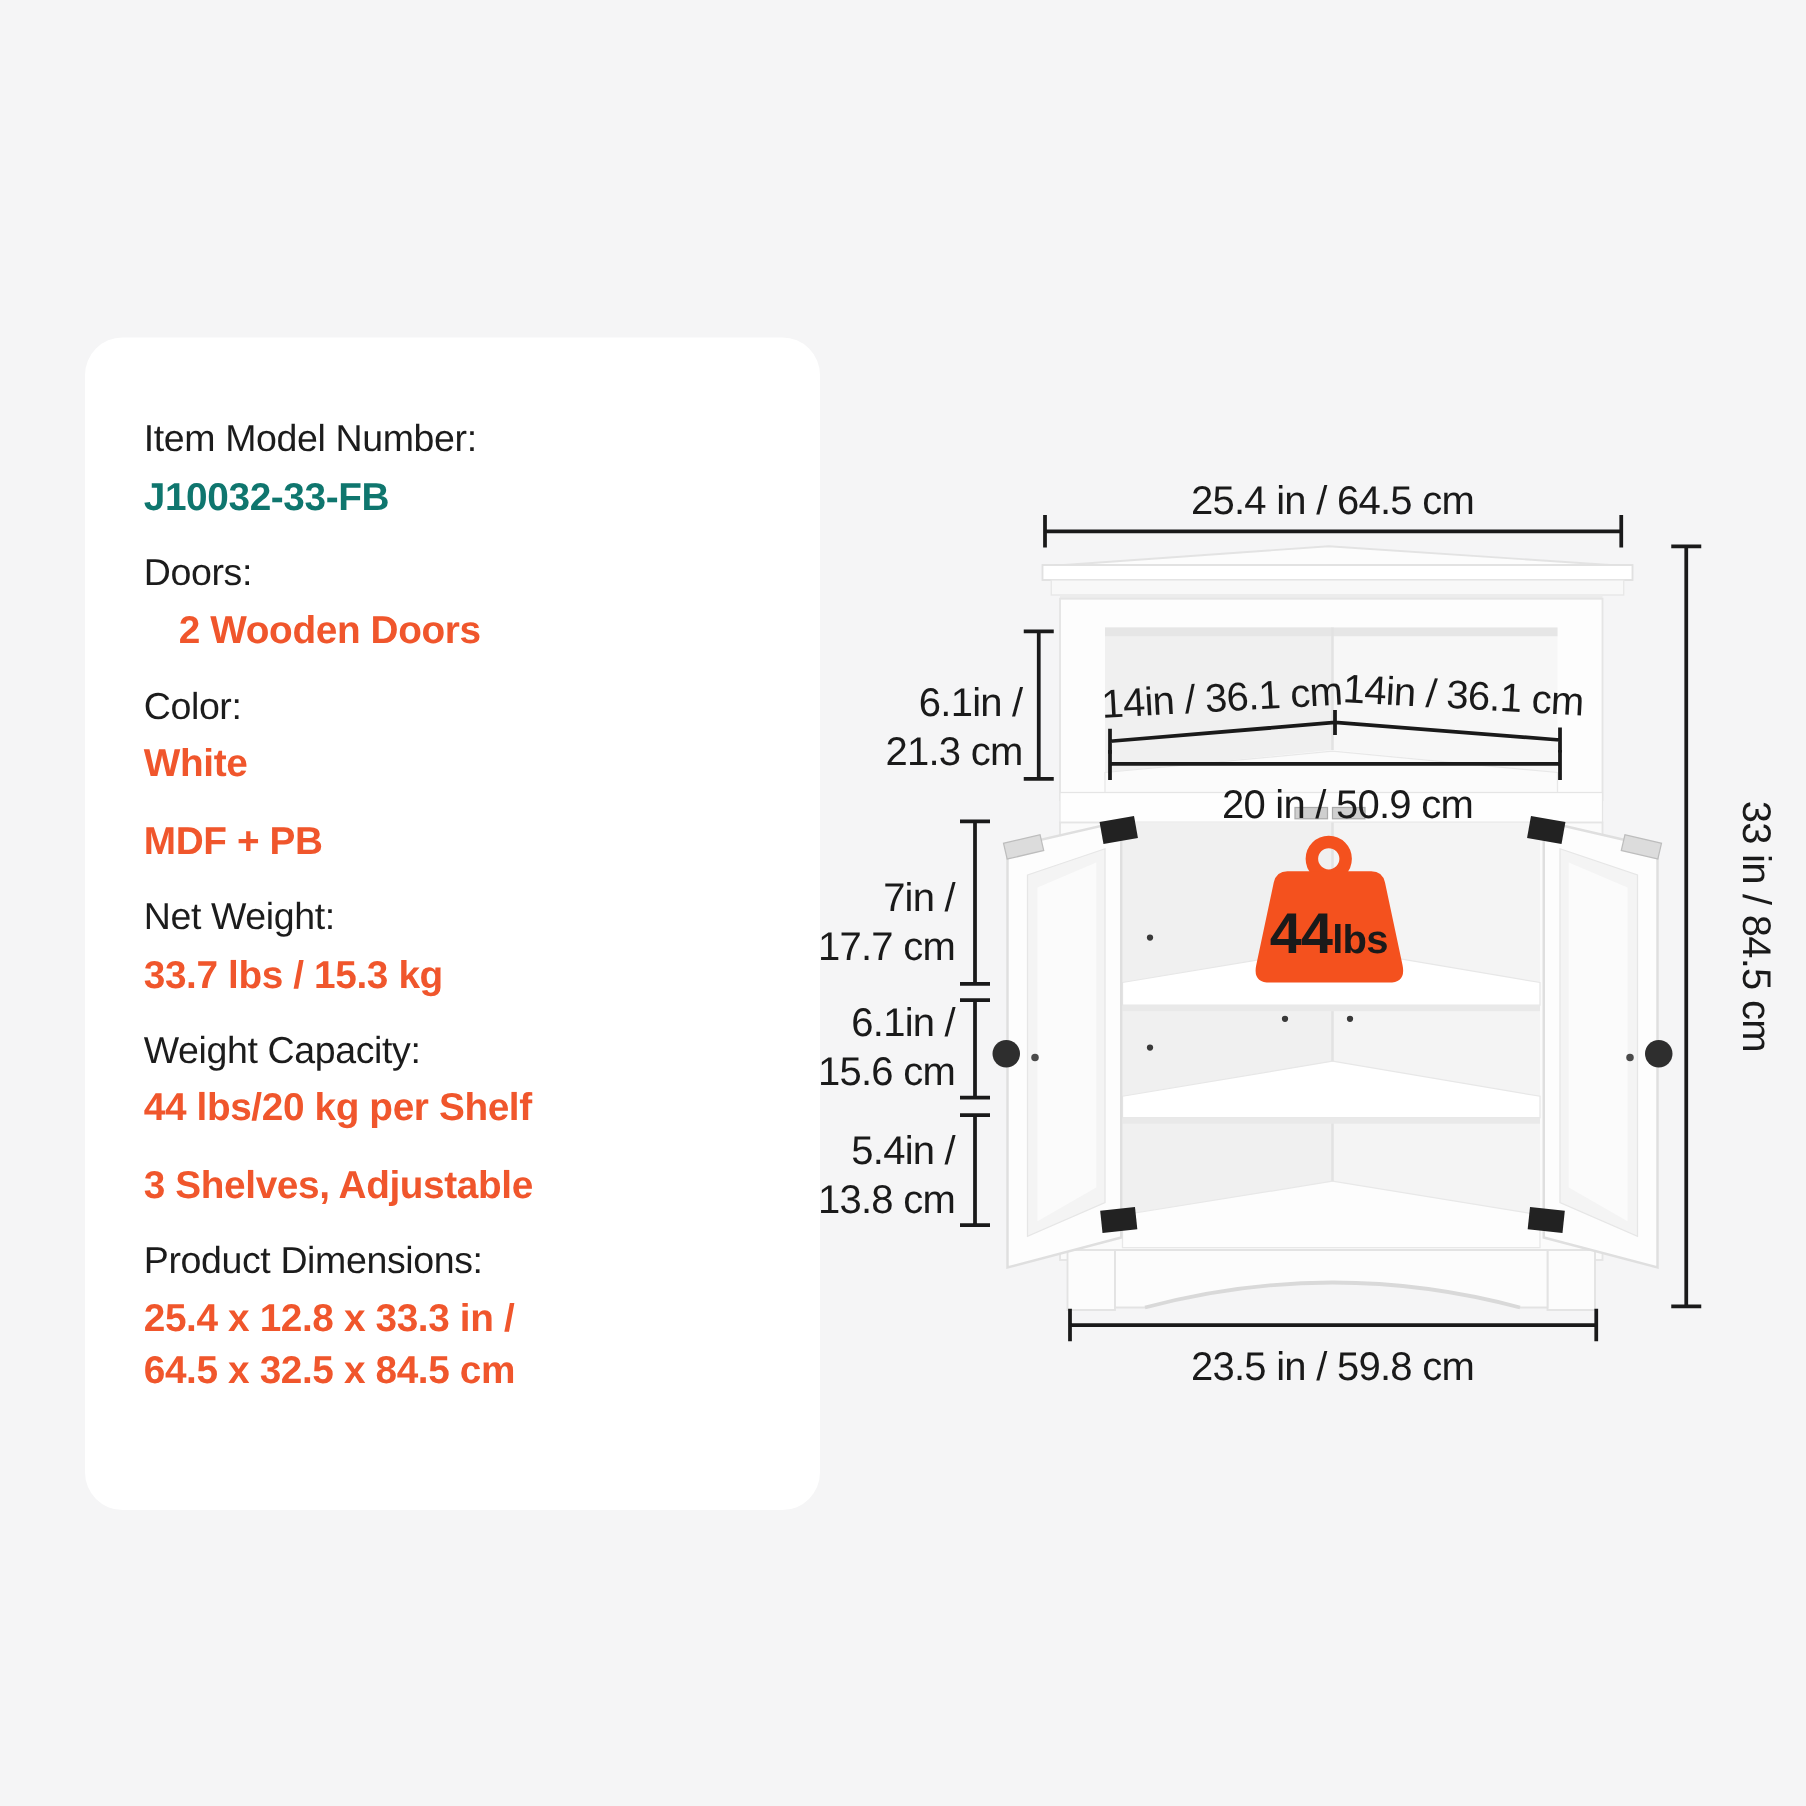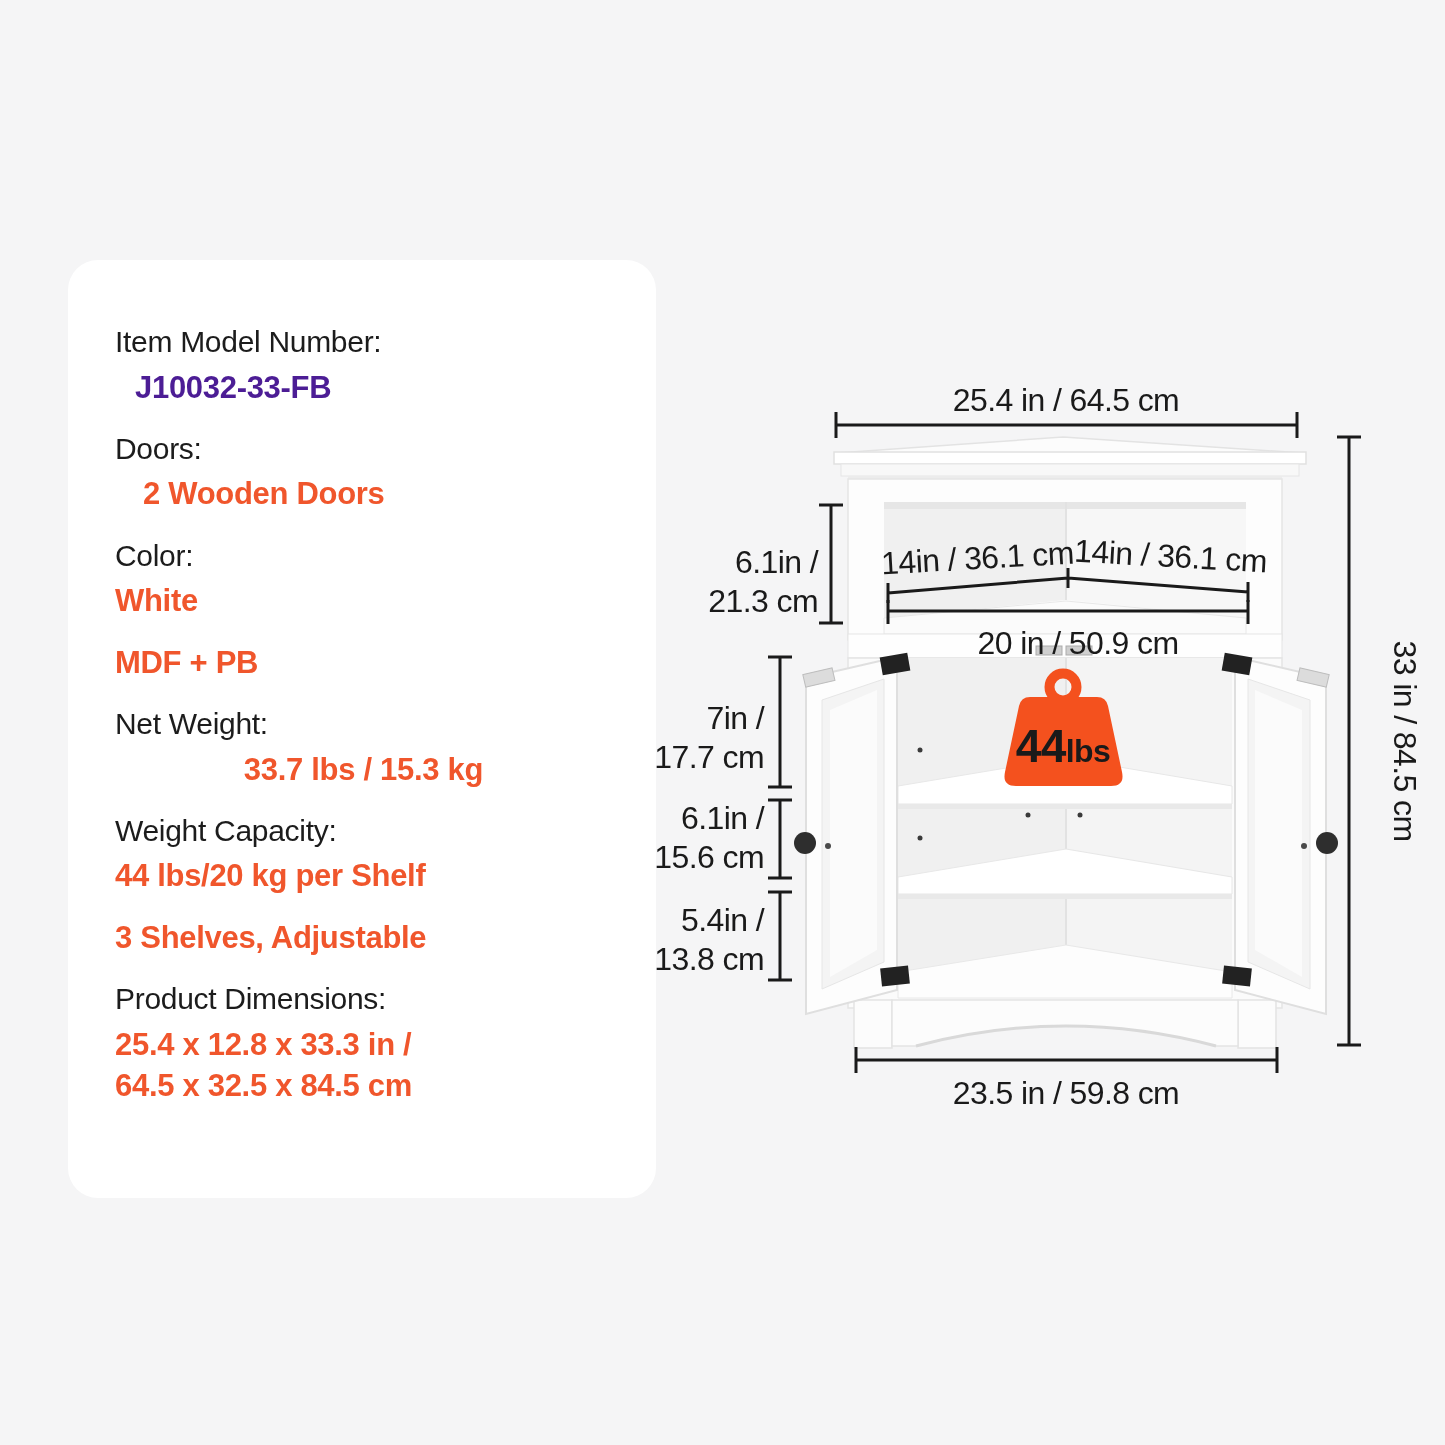--- a/index.html
+++ b/index.html
@@ -4,21 +4,21 @@
 <style>
   html,body{margin:0;padding:0;}
   body{
     position:relative;
     width:1445px;height:1445px;
     background:#f5f5f6;
     font-family:"Liberation Sans",sans-serif;
     overflow:hidden;
   }
   .card{
-    position:absolute;left:68px;top:260px;
+    position:absolute;left:68px;top:270px;
     width:588px;height:938px;
     background:#ffffff;border-radius:30px;
     padding:62px 44px 0 47px;
     box-sizing:border-box;
   }
   .spec-group{margin-bottom:21px;}
   .spec-label{
     font-size:30px;line-height:1.32;color:#1c1c1c;
     letter-spacing:-0.3px;
   }
@@ -33,36 +33,36 @@
   }
   .dimline{stroke:#1a1a1a;stroke-width:3;fill:none;}
   .badge-text{fill:#ffffff;font-weight:700;letter-spacing:-0.5px;}
 </style>
 </head>
 <body style="background: rgb(245, 245, 246);">
 
 <div class="card">
   <div class="spec-group">
     <div class="spec-label">Item Model Number:</div>
-    <div class="spec-value" style="color: #4c1d95; margin-left: 20px;">J10032-33-FB</div>
+    <div class="spec-value" style="color: #0f766e;">J10032-33-FB</div>
   </div>
   <div class="spec-group">
     <div class="spec-label">Doors:</div>
     <div class="spec-value" style="color: rgb(240, 86, 44); margin-left: 28px;">2 Wooden Doors</div>
   </div>
   <div class="spec-group">
     <div class="spec-label">Color:</div>
     <div class="spec-value" style="color: rgb(240, 86, 44);">White</div>
   </div>
   <div class="spec-group">
     <div class="spec-value" style="color: rgb(240, 86, 44);">MDF + PB</div>
   </div>
   <div class="spec-group">
     <div class="spec-label">Net Weight:</div>
-    <div class="spec-value" style="color: rgb(240, 86, 44); text-align: center;">33.7 lbs / 15.3 kg</div>
+    <div class="spec-value" style="color: rgb(240, 86, 44);">33.7 lbs / 15.3 kg</div>
   </div>
   <div class="spec-group">
     <div class="spec-label">Weight Capacity:</div>
     <div class="spec-value" style="color: rgb(240, 86, 44);">44 lbs/20 kg per Shelf</div>
   </div>
   <div class="spec-group">
     <div class="spec-value" style="color: rgb(240, 86, 44);">3 Shelves, Adjustable</div>
   </div>
   <div class="spec-group">
     <div class="spec-label">Product Dimensions:</div>

